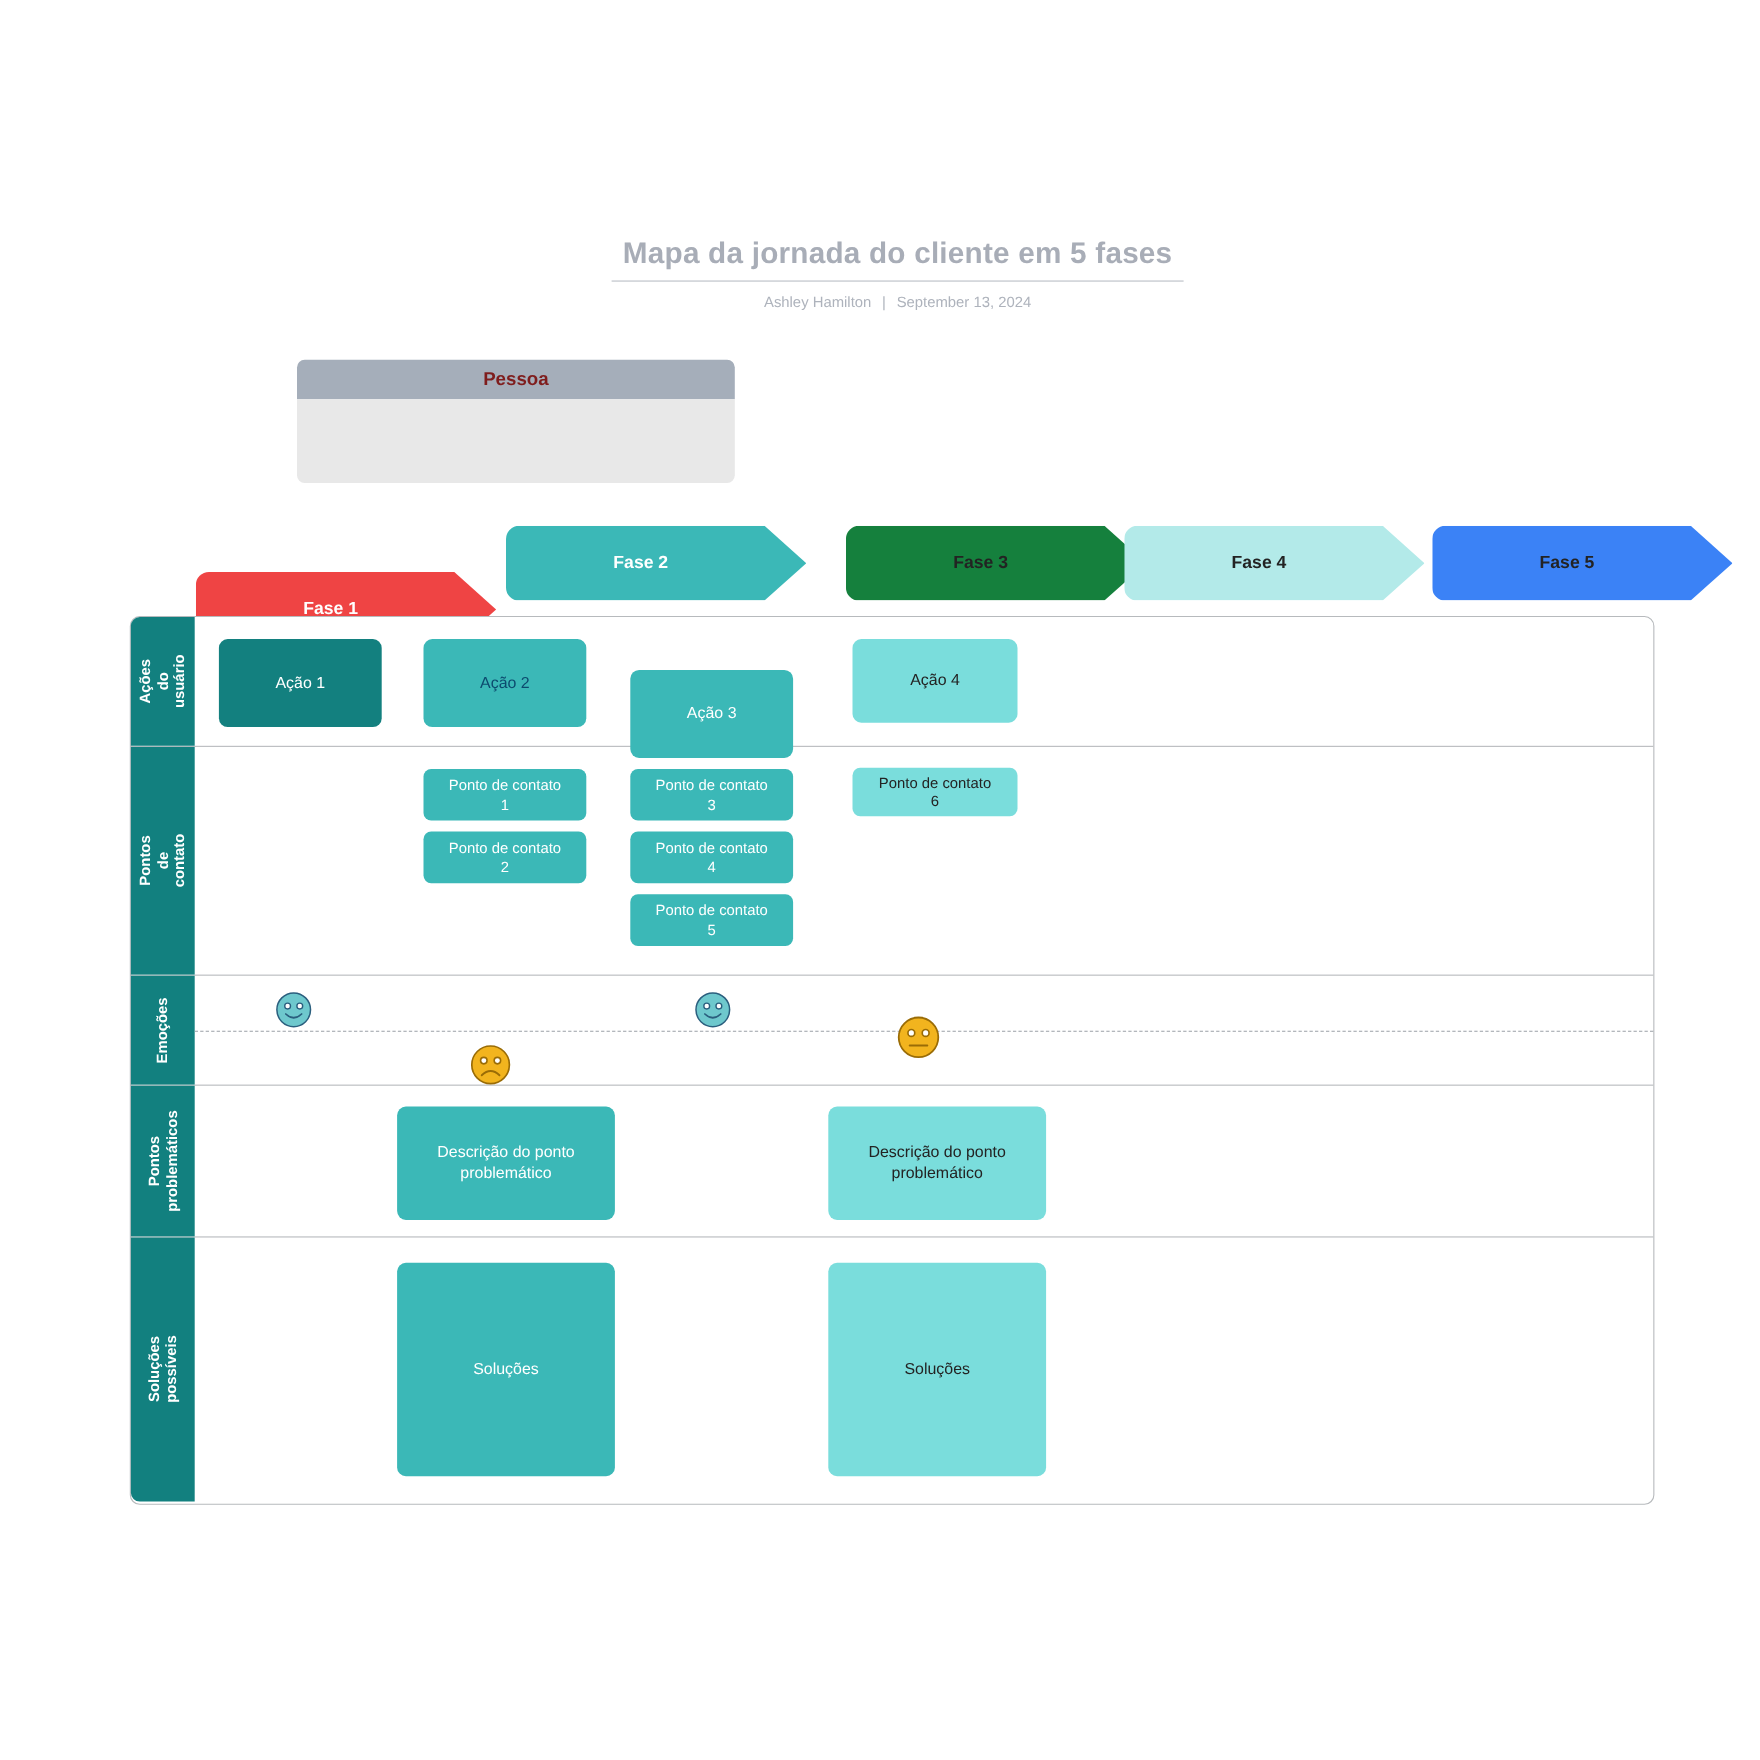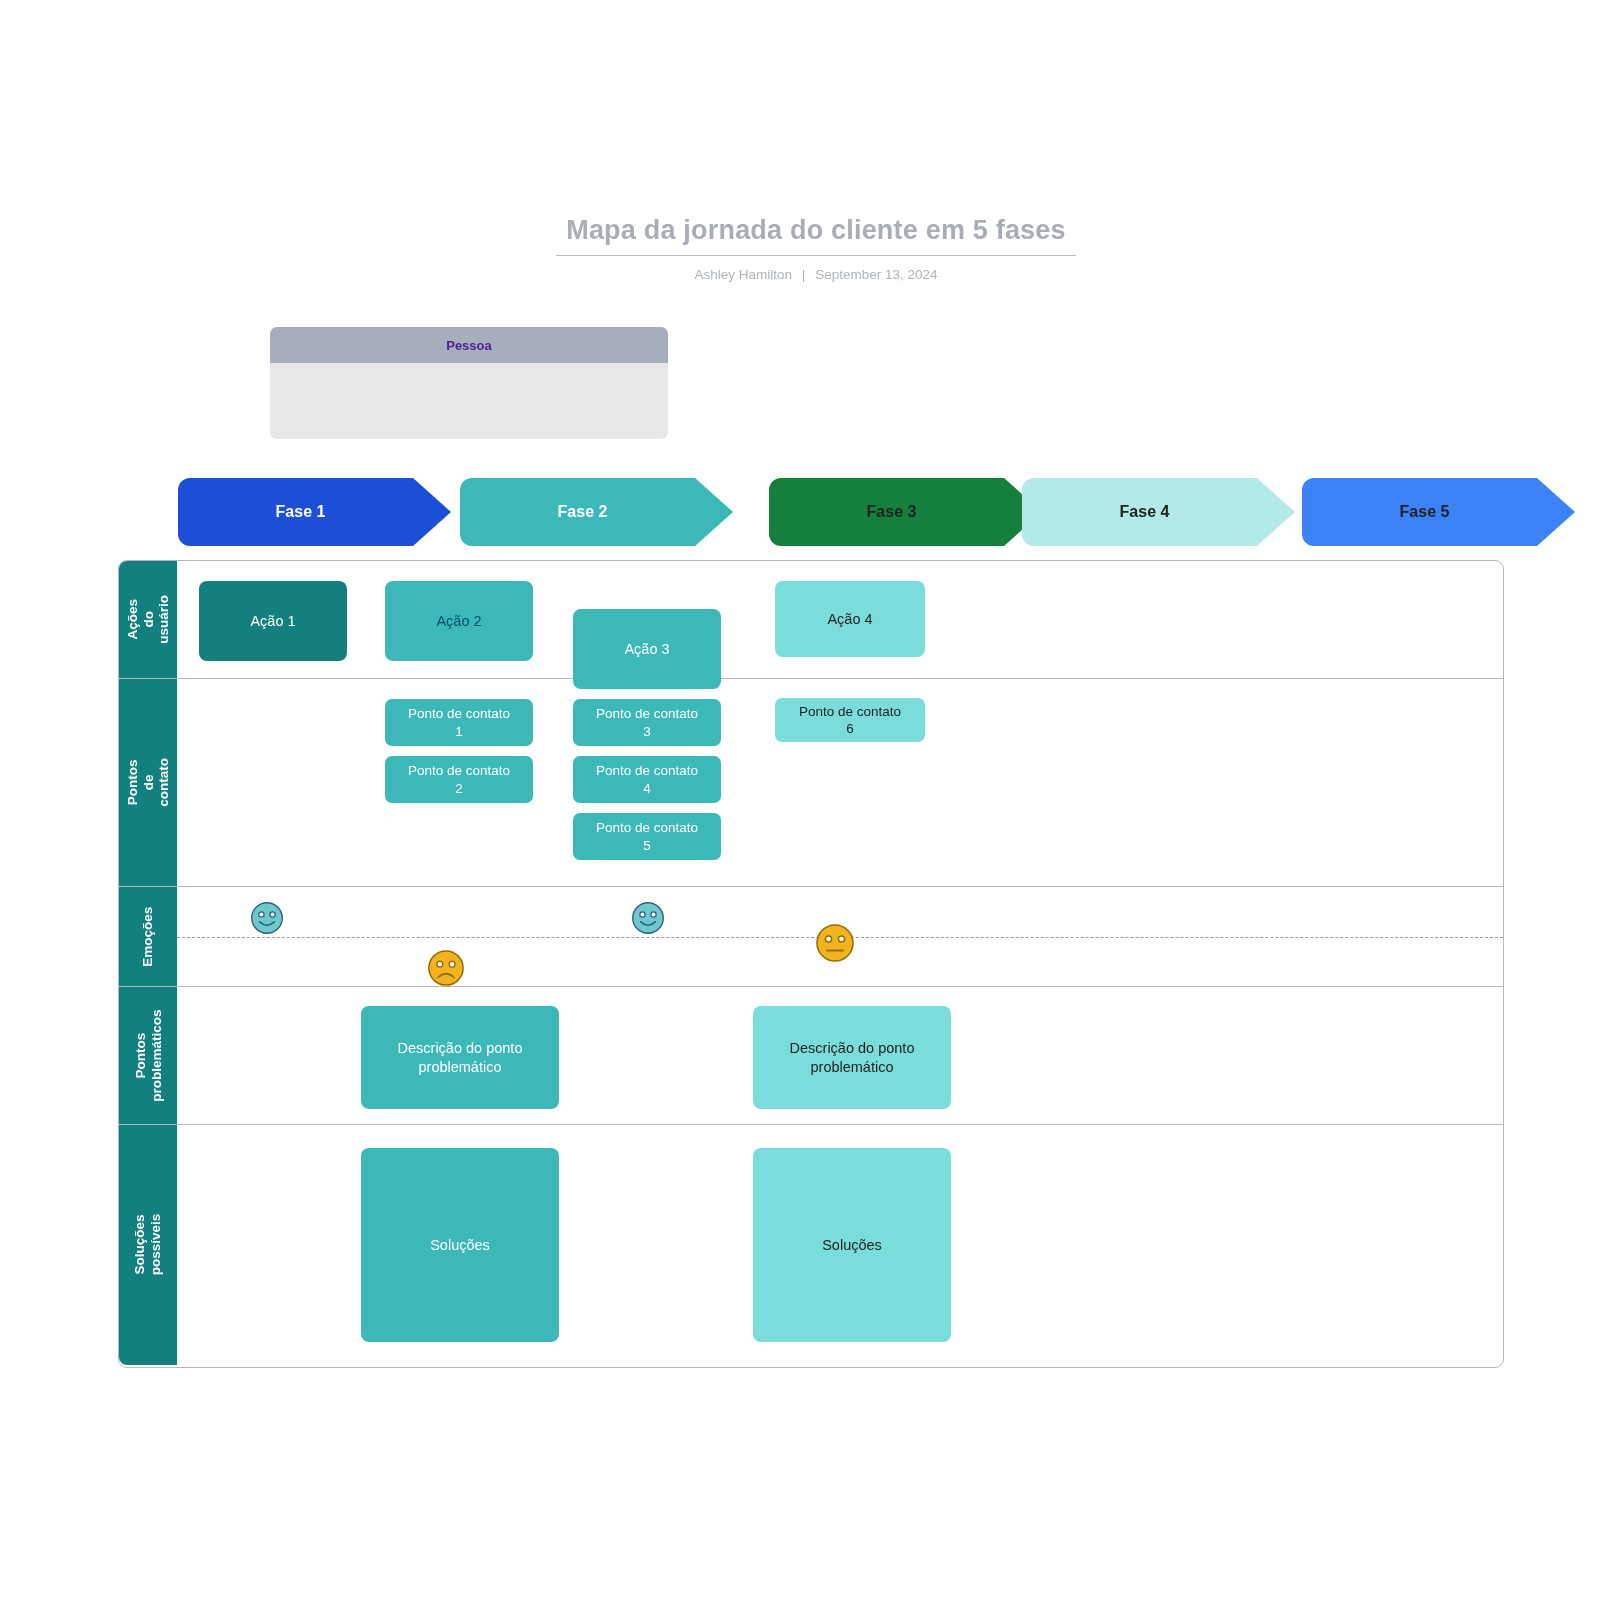--- a/index.html
+++ b/index.html
@@ -18,21 +18,21 @@
     padding-bottom: 9px; border-bottom: 1.5px solid #b9bec6;
     letter-spacing: .2px; white-space: nowrap;
   }
   .doc-sub { margin-top: 11px; font-size: 13.5px; color: #aeb3bc; }
   .doc-sub .sep { margin: 0 6px; }
 
   
   .infobox { position: absolute; }
   .infobox .ib-head {
     height: 36px; background: #a5aeba; border-radius: 7px 7px 0 0;
-    color: #4c1d95; font-weight: bold; font-size: 13px;
+    color: #7f1d1d; font-weight: bold; font-size: 17px;
     display: flex; align-items: center; justify-content: center;
   }
   .infobox .ib-body {
     height: 76px; background: #e8e8e8; border-radius: 0 0 7px 7px;
   }
   #persona-box  { left: 270px;  top: 327px; width: 398px; }
   #scenario-box { left: 757px;  top: 327px; width: 650px; }
 
   
   .phases { position: absolute; left: 178px; top: 478px; width: 1345px; height: 70px; }
@@ -105,21 +105,21 @@
     </div>
   </div>
 
   <div class="infobox" id="persona-box">
     <div class="ib-head">Pessoa</div>
     <div class="ib-body"></div>
   </div>
 
 
   <div class="phases" id="phase-strip">
-      <div class="phase" style="left: 0px; width: 273px; background: #1d4ed8; color: rgb(255, 255, 255);">
+      <div class="phase" style="left: 0px; width: 273px; background: #ef4444; color: rgb(255, 255, 255); margin-top: 42px;">
         <span class="ph-label">Fase 1</span>
       </div>
       <div class="phase" style="left: 282px; width: 273px; background: rgb(59, 184, 183); color: rgb(255, 255, 255);">
         <span class="ph-label">Fase 2</span>
       </div>
       <div class="phase" style="left: 591px; width: 273px; background: #15803d; color: rgb(35, 35, 35);">
         <span class="ph-label">Fase 3</span>
       </div>
       <div class="phase" style="left: 844px; width: 273px; background: rgb(179, 234, 233); color: rgb(35, 35, 35);">
         <span class="ph-label">Fase 4</span>

